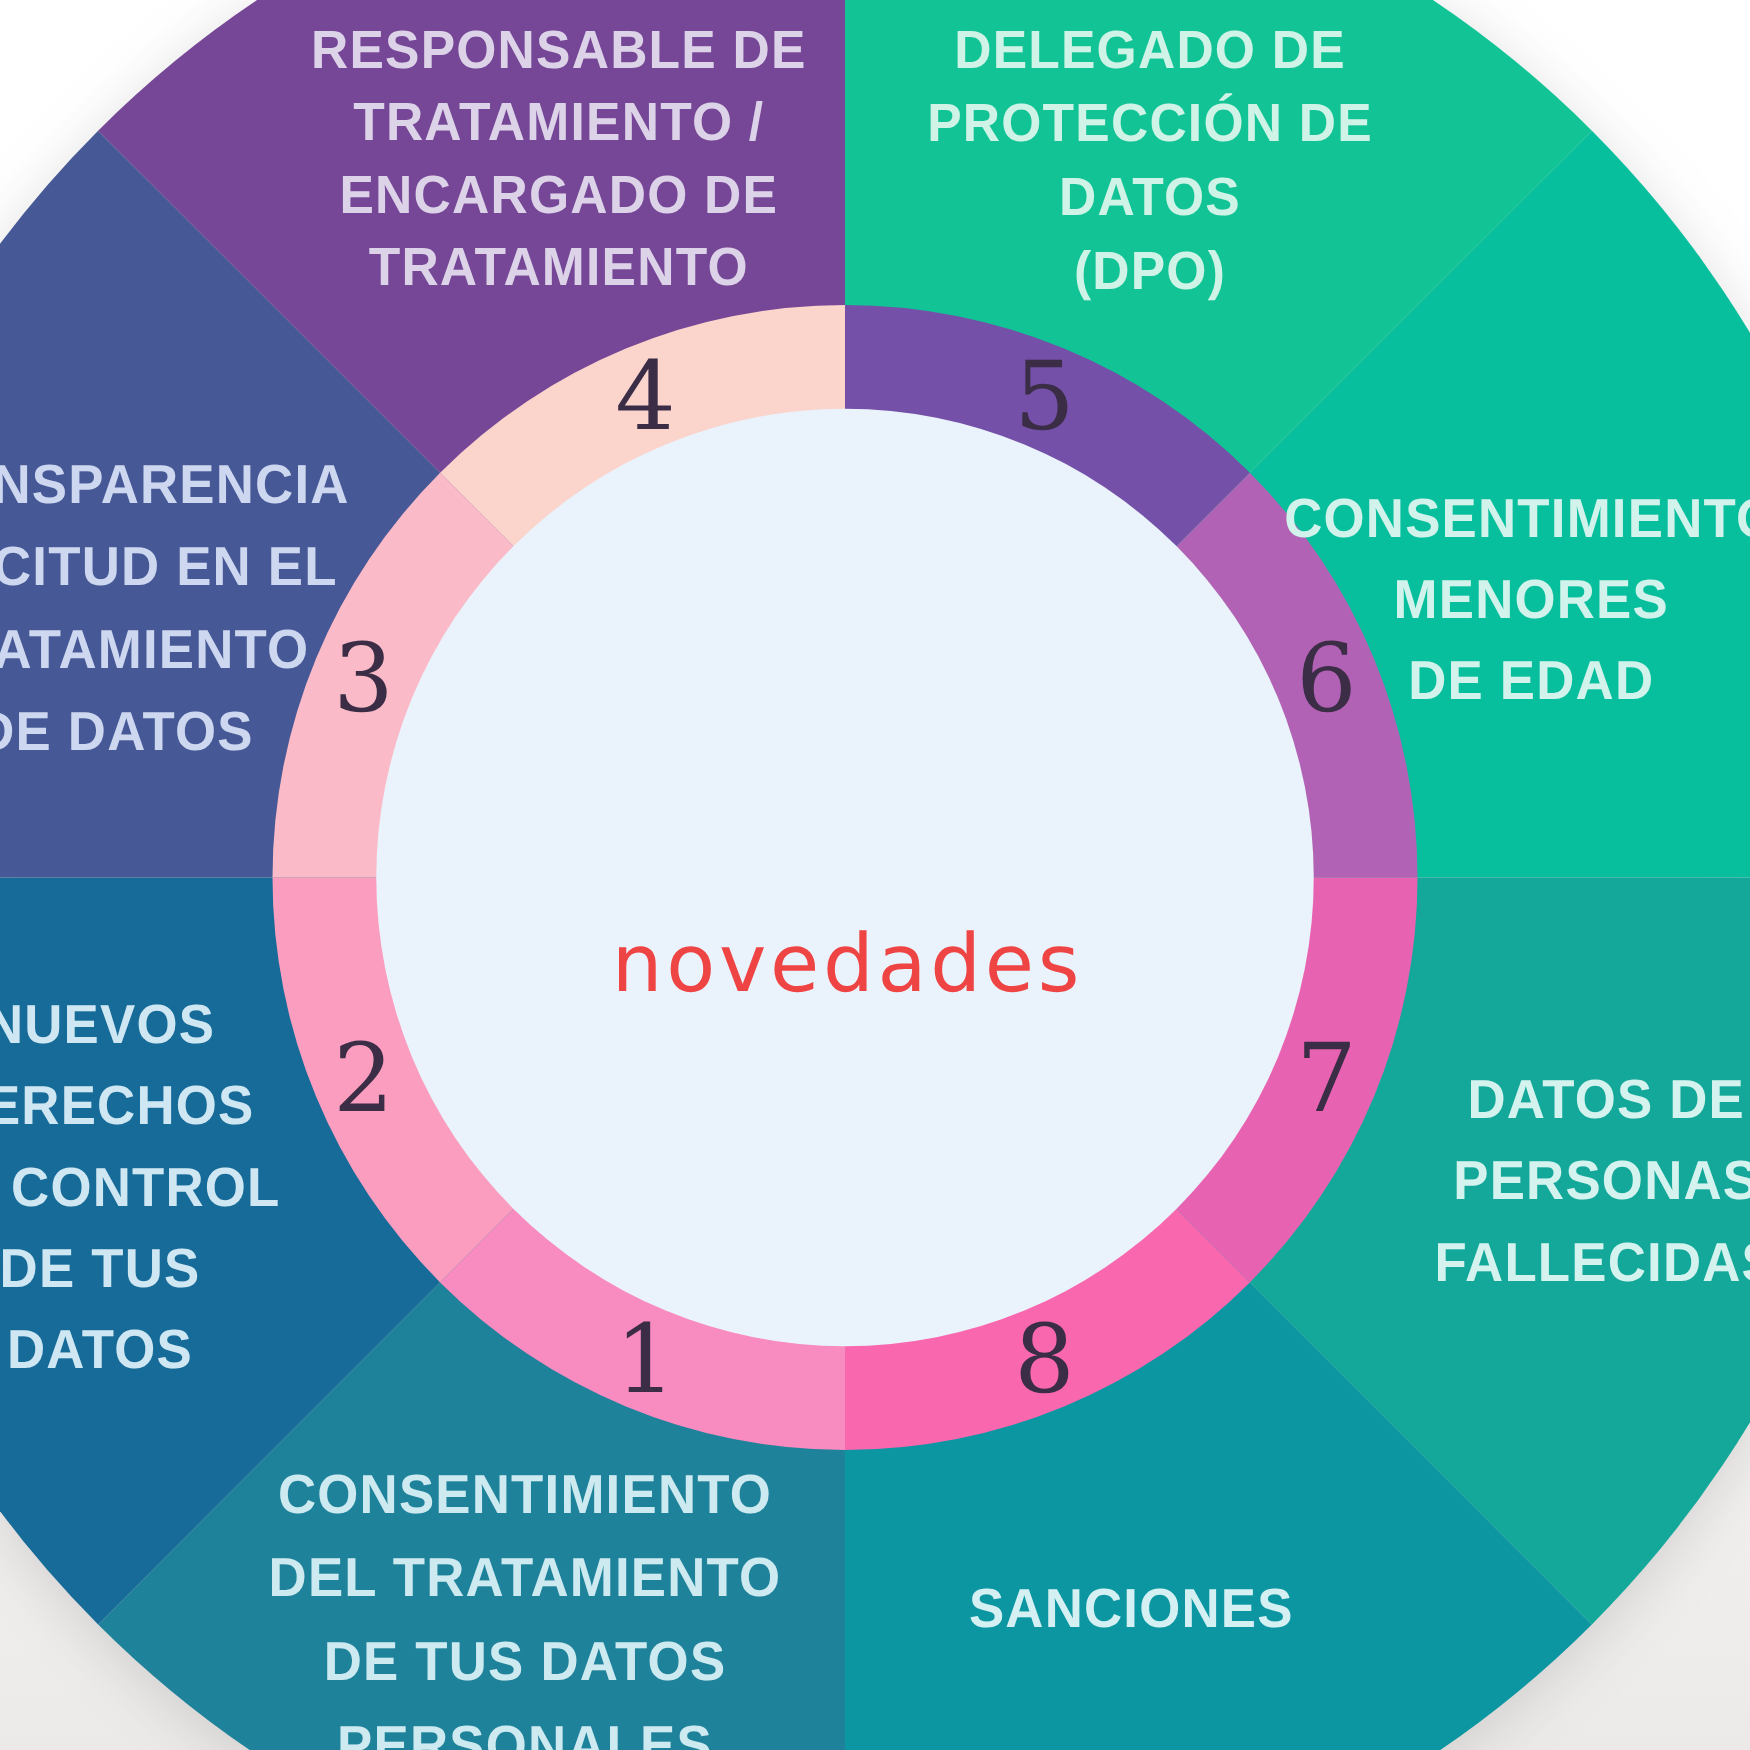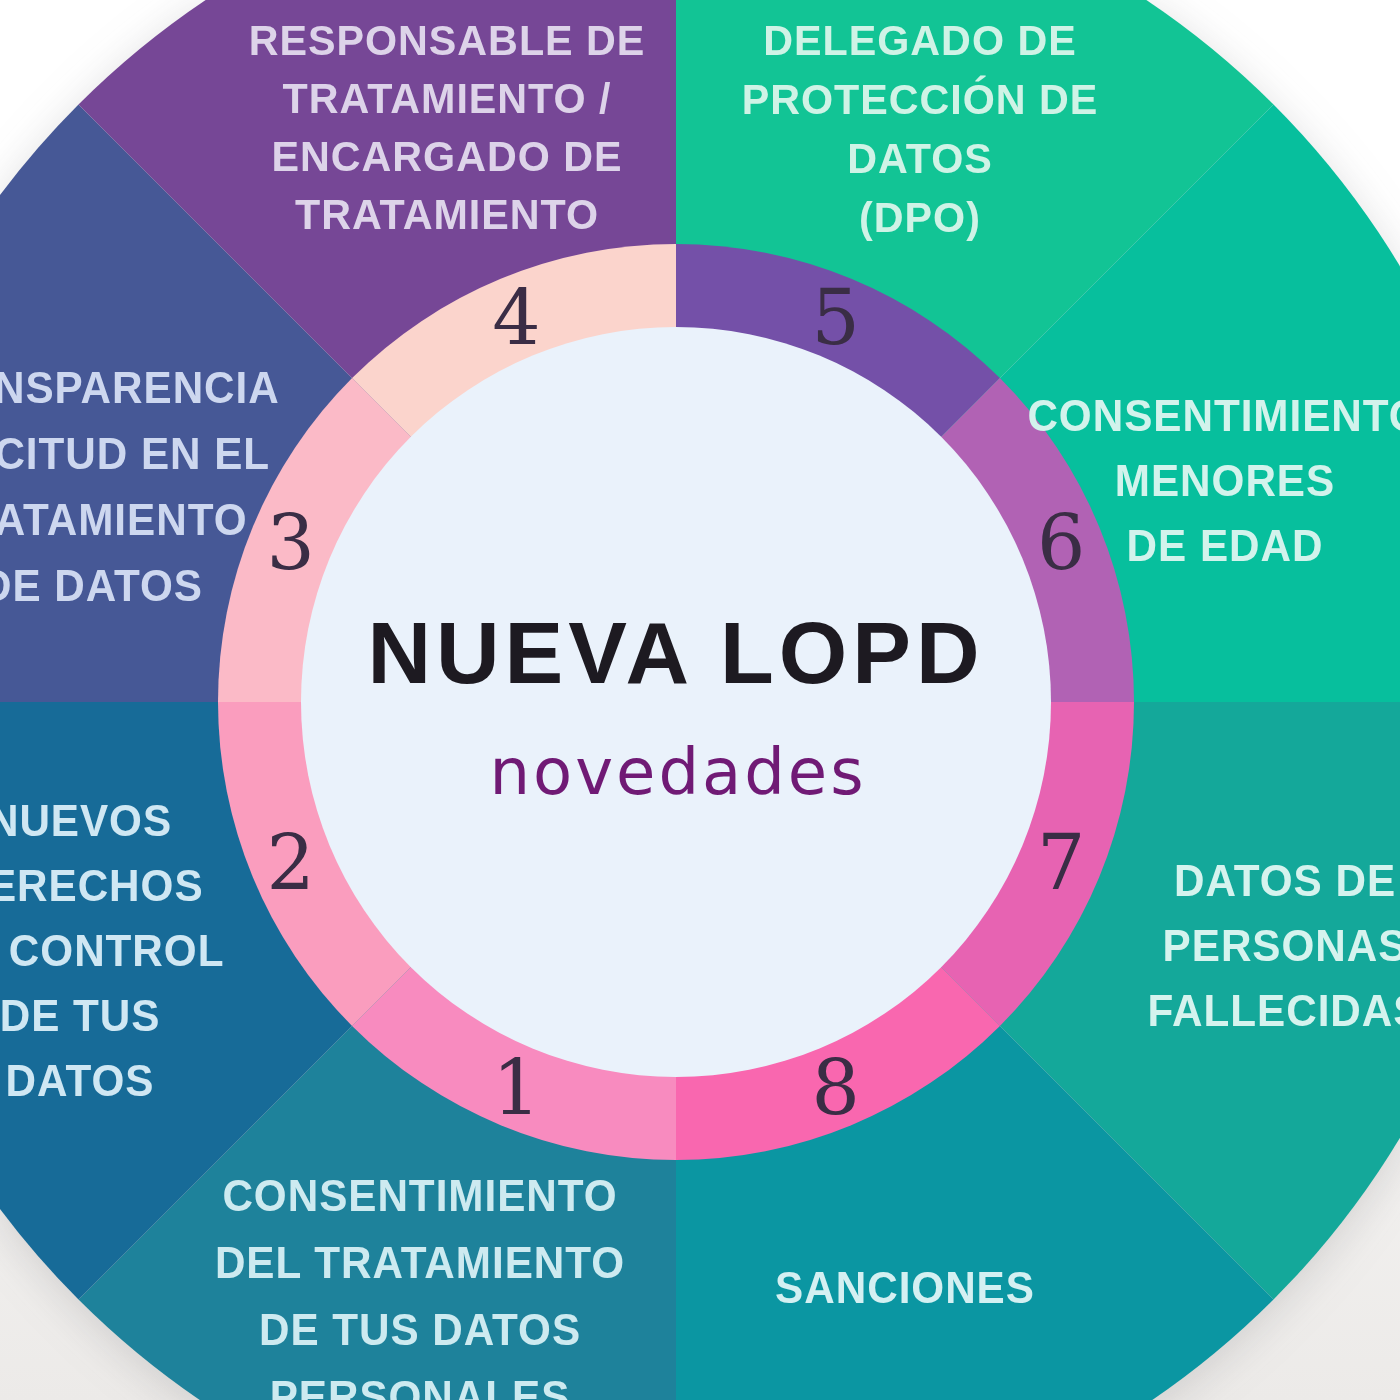--- a/index.html
+++ b/index.html
@@ -101,15 +101,14 @@
       </div>
       <div class="ring-number" style="left: 290.742px; top: 542.421px; font-size: 76px; color: rgb(58, 45, 69);">3</div>
       <div class="seg-label" style="left: 447px; top: 127px; font-size: 43px; line-height: 58px; color: rgb(221, 211, 233);">
         <div class="line">RESPONSABLE DE</div>
         <div class="line">TRATAMIENTO /</div>
         <div class="line">ENCARGADO DE</div>
         <div class="line">TRATAMIENTO</div>
       </div>
       <div class="ring-number" style="left: 516.421px; top: 316.742px; font-size: 76px; color: rgb(58, 45, 69);">4</div>
     </div>
-  <div class="center-title" style="left: 676px; top: 653px; color: rgb(29, 26, 33);">NUEVA LOPD</div>
-  <div class="center-subtitle" style="left: 678px; top: 772px; color: #701a75;">novedades</div>
+  <div class="center-subtitle" style="left: 678px; top: 772px; color: #ef4444;">novedades</div>
 </div>
 
 </body></html>

